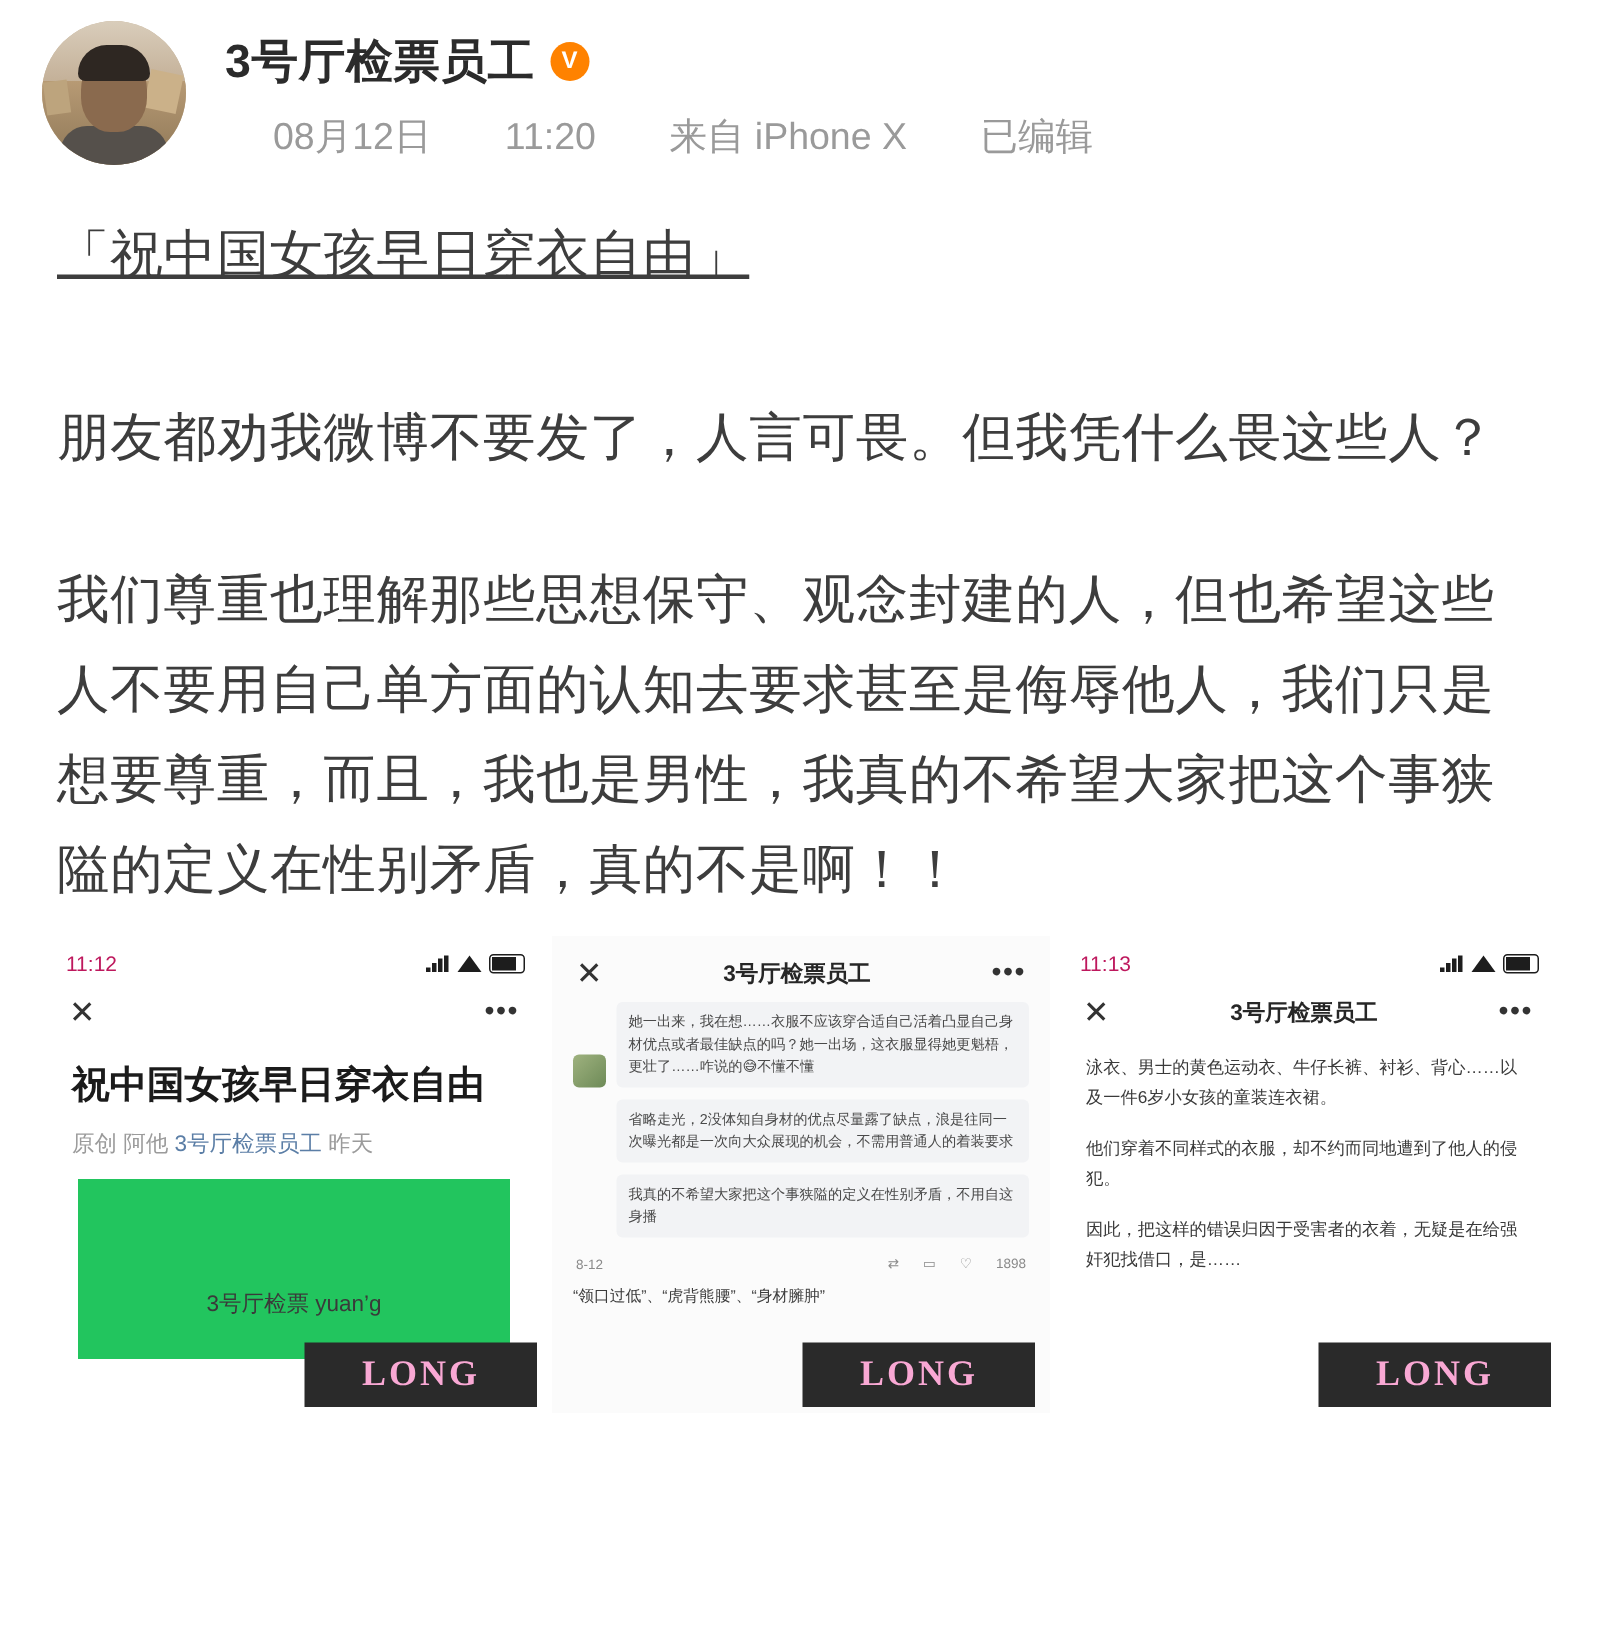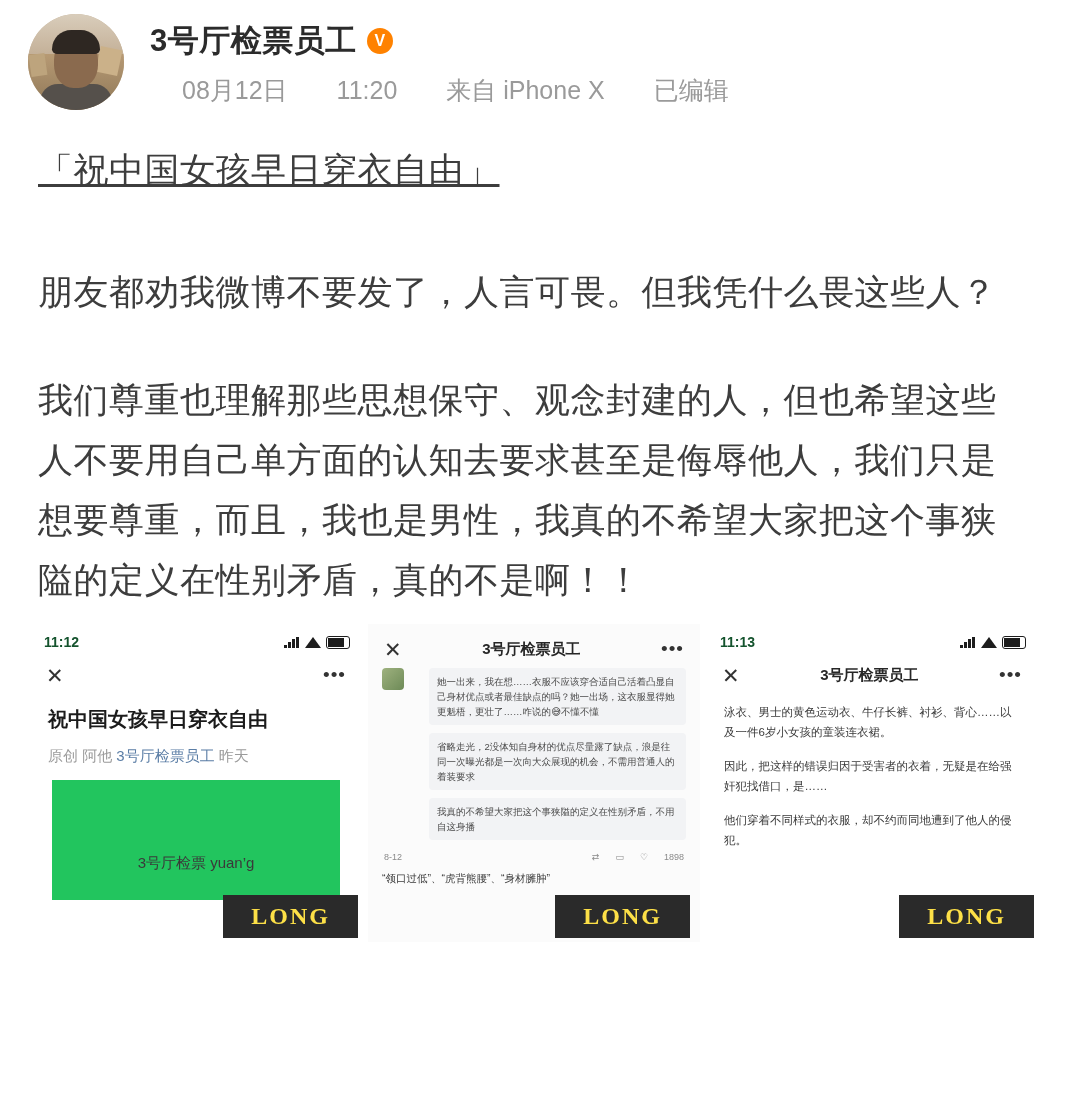--- a/index.html
+++ b/index.html
@@ -144,22 +144,22 @@
     background: #ffffff;
     overflow: hidden;
   }
   .shot.mid { background: #fbfbfb; }
   .statusbar {
     display: flex;
     align-items: center;
     justify-content: space-between;
     padding: 10px 12px 0 14px;
     font-size: 14px;
-    color: #14532d;
-    font-weight: bold;
+    color: #be185d;
+    font-weight: normal;
   }
   .sb-right { display: flex; align-items: center; gap: 5px; }
   .sig {
     display: inline-block;
     width: 16px; height: 11px;
     background:
       linear-gradient(to top, #1d1d1d 0 3px, transparent 3px) 0 100%/3px 3px no-repeat,
       linear-gradient(to top, #1d1d1d 0 6px, transparent 6px) 4px 100%/3px 6px no-repeat,
       linear-gradient(to top, #1d1d1d 0 9px, transparent 9px) 8px 100%/3px 9px no-repeat,
       linear-gradient(to top, #1d1d1d 0 11px, transparent 11px) 12px 100%/3px 11px no-repeat;
@@ -199,21 +199,21 @@
     line-height: 1;
     color: #333;
   }
   .dots {
     font-size: 19px;
     letter-spacing: 1px;
     color: #333;
   }
   .shot-title {
     padding: 20px 18px 0 18px;
-    font-size: 20px;
+    font-size: 25px;
     font-weight: bold;
     color: #1b1b1b;
   }
   .shot-sub {
     padding: 14px 18px 0 18px;
     font-size: 15px;
     color: #9b9b9b;
   }
   .shot-sub b { color: #5b7ea6; font-weight: normal; }
   .grayimg {
@@ -230,22 +230,23 @@
     font-size: 15px;
     color: #3a3a3a;
     white-space: nowrap;
   }
   
   .chat {
     padding: 8px 14px 0 14px;
   }
   .bubble-row {
     display: flex;
-    gap: 25px;
+    gap: 7px;
     margin-bottom: 8px;
+    align-items: flex-end;
   }
   .chat-avatar {
     flex: 0 0 22px;
     width: 22px; height: 22px;
     border-radius: 4px;
     background: linear-gradient(135deg, #9fb27f, #6d8a57);
   }
   .bubble {
     background: #f2f3f5;
     border-radius: 4px;
@@ -276,25 +277,25 @@
     font-size: 11.5px;
     line-height: 20px;
     color: #3a3a3a;
   }
   .rtext p { margin: 0 0 14px 0; }
   .watermark {
     position: absolute;
     right: 4px;
     bottom: 4px;
     background: #2a2a2a;
-    color: #fde047;
+    color: #f9a8d4;
     font-size: 24px;
     font-weight: bold;
     letter-spacing: 2px;
-    padding: 8px 28px;
+    padding: 8px 38px;
     font-family: "Liberation Serif", serif;
     margin-top: 32px;
   }
   .watermark.mid { right: 10px; }
 </style>
 </head>
 <body>
 
 <div class="post">
 
@@ -401,20 +402,20 @@
           <span class="batt"></span>
         </span>
       </div>
       <div class="navbar">
         <span class="x-icon">✕</span>
         <span class="nav-title">3号厅检票员工</span>
         <span class="dots">•••</span>
       </div>
       <div class="rtext">
         <p>泳衣、男士的黄色运动衣、牛仔长裤、衬衫、背心……以及一件6岁小女孩的童装连衣裙。</p>
+        <p>他们穿着不同样式的衣服，却不约而同地遭到了他人的侵犯。</p>
         <p>因此，把这样的错误归因于受害者的衣着，无疑是在给强奸犯找借口，是……</p>
-        <p>他们穿着不同样式的衣服，却不约而同地遭到了他人的侵犯。</p>
       </div>
       <div class="watermark">LONG</div>
     </div>
 
   </div>
 </div>
 
 </body></html>

